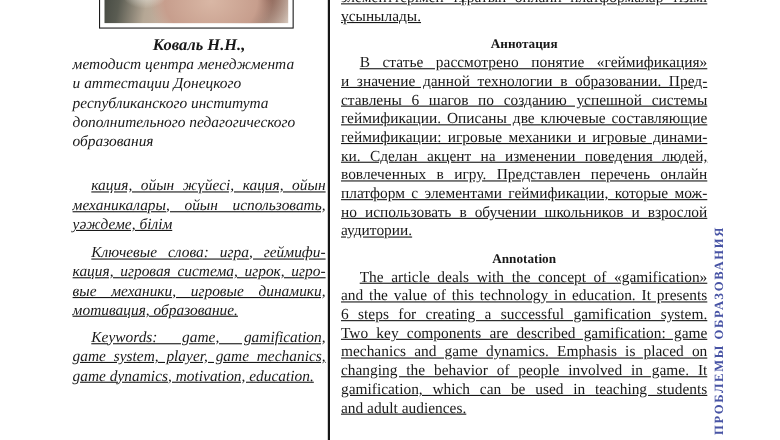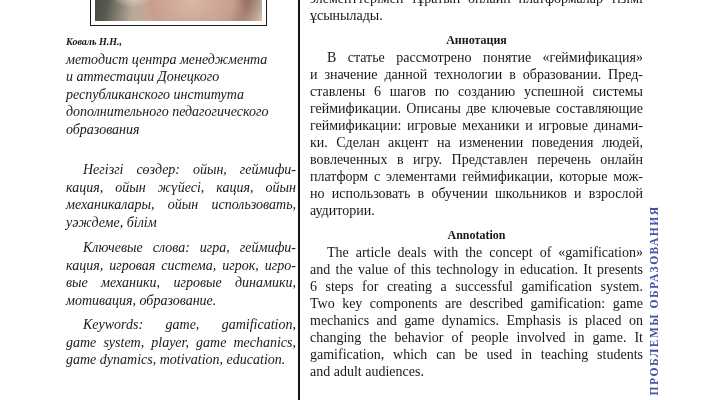--- a/index.html
+++ b/index.html
@@ -23,28 +23,28 @@
   }
 
   
   .col-divider { position:absolute; left:298px; top:0; width:1.6px; height:400px; background:#161616; }
 
   
   .left-col {
     position:absolute; left:66px; top:0; width:230px;
     font-style:italic; font-size:14px; line-height:17.5px;
   }
-  .author-name { margin-top:33px; text-align:left; font-weight:bold; font-size:10px; }
+  .author-name { margin-top:33px; text-align:center; font-weight:bold; font-size:15px; }
   .center-lines .jline { text-align:left; }
   .kw-kk { margin-top:23px; }
   .kw-ru { margin-top:8px; }
   .kw-en { margin-top:7px; }
 
   
-  .jpar .jline { text-align:justify; text-align-last:justify; }
+  .jpar .jline { text-align:justify; text-align-last:justify;text-decoration:underline; }
   .jpar .jline:last-child { text-align-last:left; }
   .jpar.indent .jline:first-child { text-indent:17px; }
 
   
   .right-col { position:absolute; left:310px; top:0; width:333px; font-size:14px; line-height:17px; }
   .kk-tail { margin-top:-10px; }
   .ann-heading { text-align:center; font-weight:bold; font-size:12px; margin-top:8px; }
 
   
   .vlabel {
@@ -68,21 +68,20 @@
   <div class="left-col">
     <div class="author-name">Коваль Н.Н.,</div>
     <div class="center-lines">
         <div class="jline">методист центра менеджмента</div>
         <div class="jline">и аттестации Донецкого</div>
         <div class="jline">республиканского института</div>
         <div class="jline">дополнительного педагогического</div>
         <div class="jline">образования</div>
       </div>
     <div class="jpar indent kw-kk">
-        <div class="jline">Негізгі сөздер: ойын, геймифи-</div>
         <div class="jline">кация, ойын жүйесі, кация, ойын</div>
         <div class="jline">механикалары, ойын использовать,</div>
         <div class="jline">уәждеме, білім</div>
       </div>
     <div class="jpar indent kw-ru">
         <div class="jline">Ключевые слова: игра, геймифи-</div>
         <div class="jline">кация, игровая система, игрок, игро-</div>
         <div class="jline">вые механики, игровые динамики,</div>
         <div class="jline">мотивация, образование.</div>
       </div>

